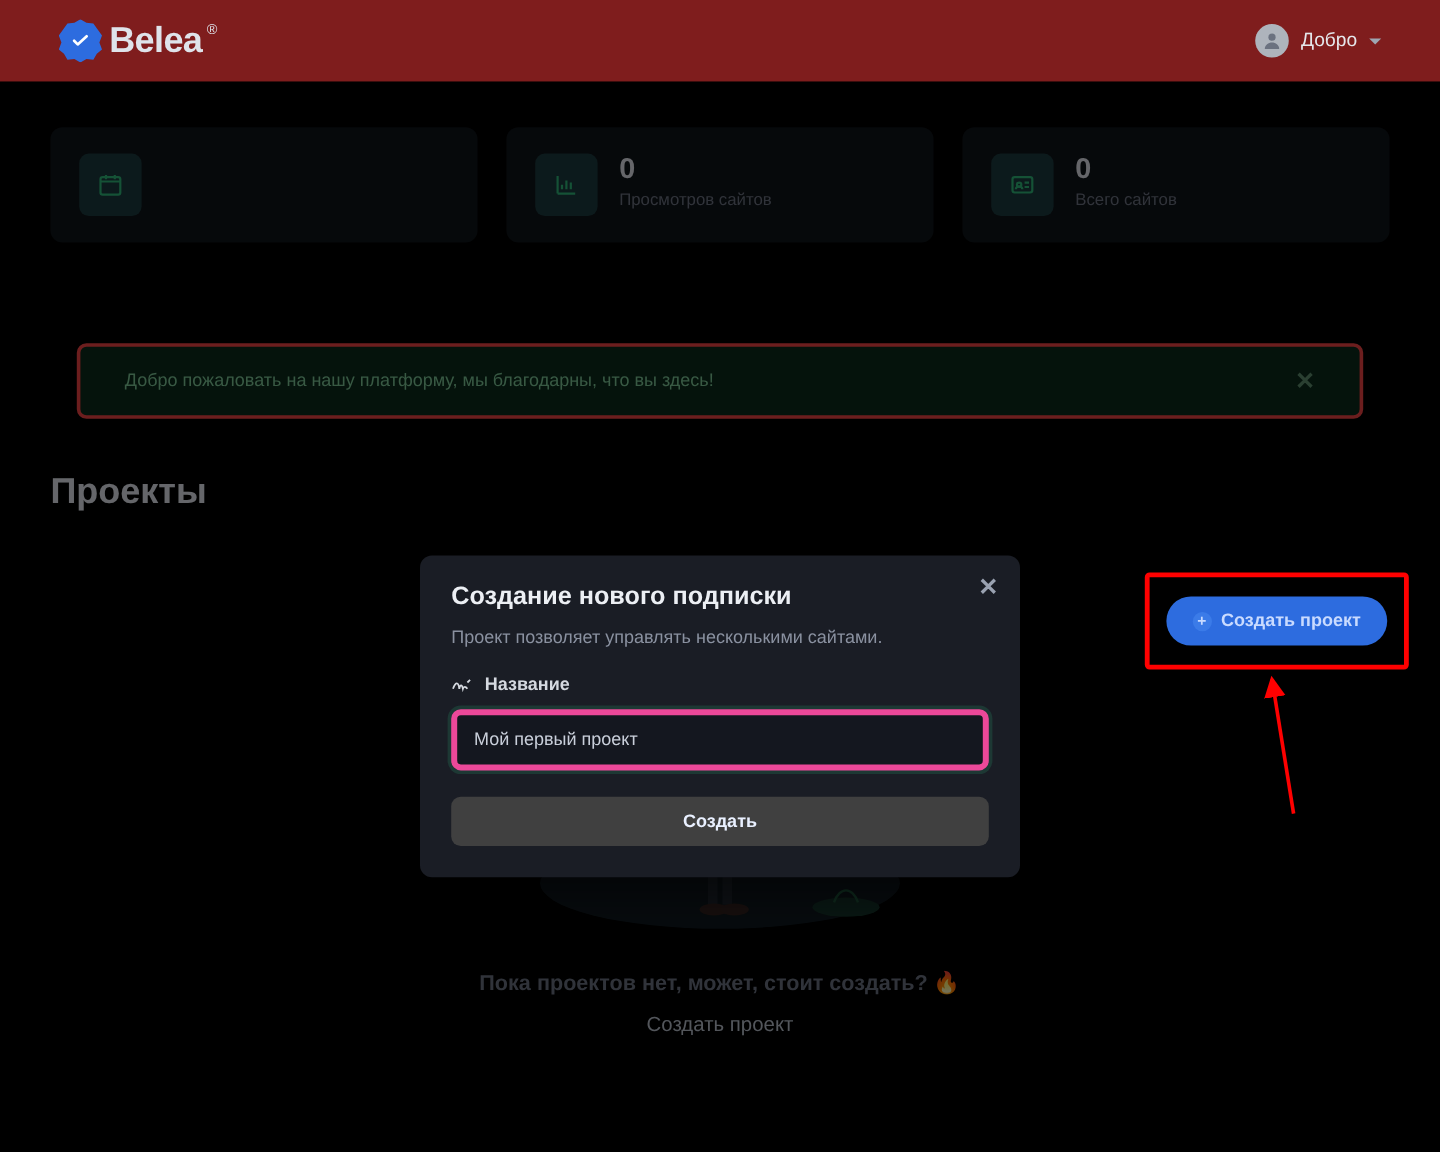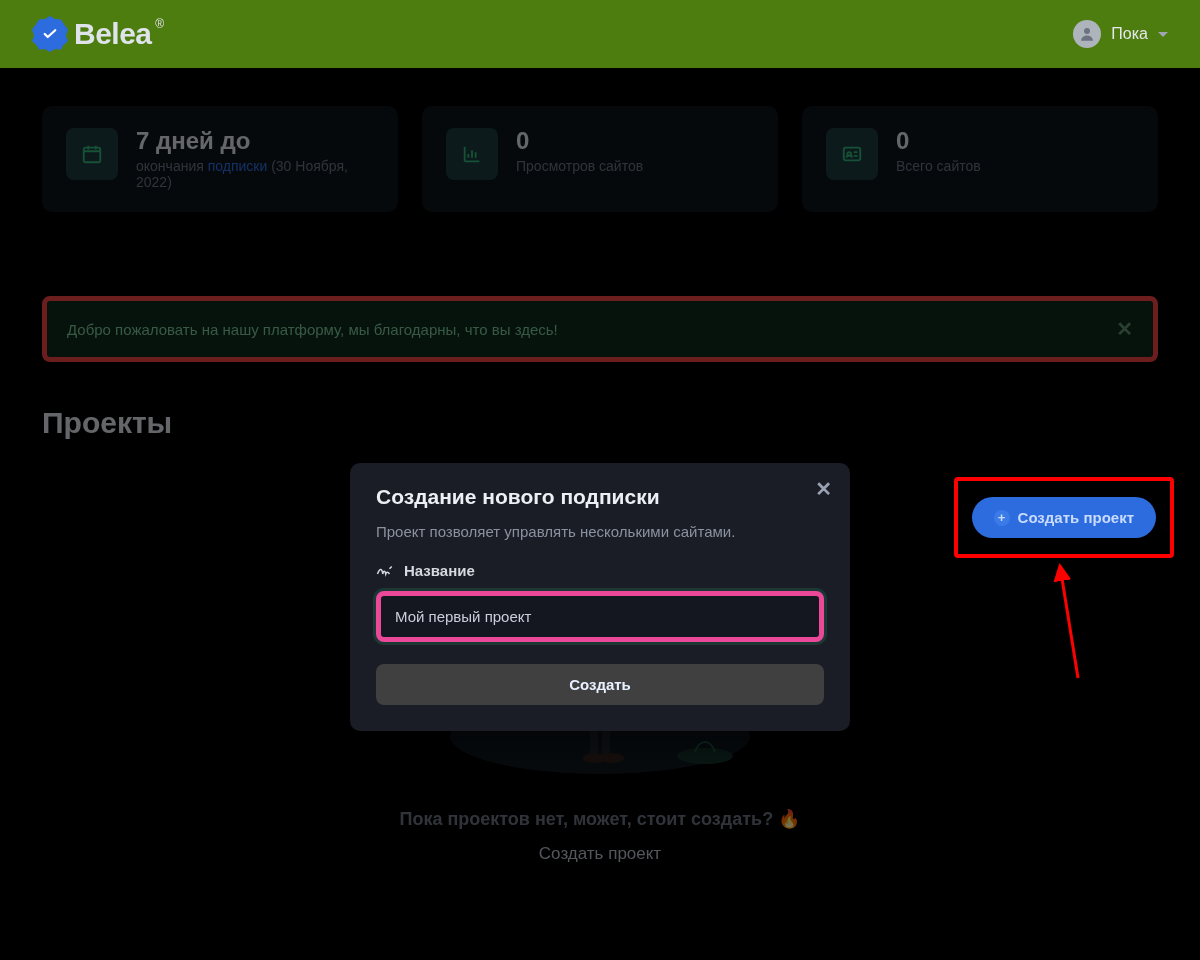--- a/index.html
+++ b/index.html
@@ -1,19 +1,19 @@
 <!DOCTYPE html>
 <html><head>
 <meta charset="utf-8">
 <style>
   * { box-sizing: border-box; margin: 0; padding: 0; }
   html, body { width: 1200px; height: 960px; background: #000; font-family: "Segoe UI", Arial, sans-serif; color: #e5e7eb; overflow: hidden; }
 
   
-  .header { height: 68px; background: #4d7c0f; display: flex; align-items: center; justify-content: space-between; padding: 0 32px; }
+  .header { height: 68px; background: #7f1d1d; display: flex; align-items: center; justify-content: space-between; padding: 0 49px; }
   .logo { display: flex; align-items: center; gap: 6px; }
   .logo-badge { width: 36px; height: 36px; background: #2d6cdf; position: relative; transform: rotate(0deg);
     clip-path: polygon(50% 0%,64% 8%,80% 10%,90% 24%,100% 38%,94% 54%,100% 70%,88% 80%,80% 94%,64% 92%,50% 100%,36% 92%,20% 94%,12% 80%,0% 70%,6% 54%,0% 38%,10% 24%,20% 10%,36% 8%);
     display:flex; align-items:center; justify-content:center; }
   .logo-badge svg { width: 18px; height: 18px; }
   .logo-text { font-size: 30px; font-weight: 800; color: #dfe3ea; letter-spacing: -0.5px; position: relative; }
   .logo-text sup { font-size: 12px; position: absolute; top: 0; right: -12px; font-weight: 400; }
   .user-menu { display: flex; align-items: center; gap: 10px; cursor: pointer; color: #e5e7eb; }
   .avatar { width: 28px; height: 28px; border-radius: 50%; background: #aeb4bc; display: flex; align-items: center; justify-content: center; }
   .avatar svg { width: 18px; height: 18px; fill: #6b7280; }
@@ -27,21 +27,21 @@
   .stats { display: flex; gap: 24px; padding: 0 42px; }
   .card { flex: 1; background: #0f1419; border-radius: 10px; padding: 22px 24px; display: flex; gap: 18px; align-items: flex-start; }
   .card .ico { width: 52px; height: 52px; background: #1c3a3e; border-radius: 8px; display:flex; align-items:center; justify-content:center; flex-shrink:0; }
   .card .ico svg { width: 22px; height: 22px; stroke:#2fb579; fill:none; stroke-width:2; }
   .card .val { font-size: 24px; font-weight: 800; color:#dfe3ea; line-height:1.1; }
   .card .lbl { font-size: 14px; color:#6b7280; margin-top:4px; }
   .card .lbl a { color:#2d6cdf; text-decoration:none; }
   .card .lbl .muted { color:#6b7280; }
 
   
-  .alert { margin: 84px 42px 0; background: #0c2a1b; border: 5px solid #ef4444; border-radius: 8px; padding: 16px 20px; display:flex; justify-content:space-between; align-items:center; color:#7cc596; font-size:15px; }
+  .alert { margin: 84px 64px 0; background: #0c2a1b; border: 3px solid #ef4444; border-radius: 8px; padding: 16px 37px; display:flex; justify-content:space-between; align-items:center; color:#7cc596; font-size:15px; }
   .alert .close { color:#5d8c6e; font-size:20px; font-weight:700; cursor:pointer; }
 
   
   .projects-row { display:flex; justify-content:space-between; padding: 44px 42px 0; }
   .projects-row h2 { font-size: 30px; font-weight:800; color:#dfe3ea; }
 
   
   .create-wrap { position: absolute; top: 409px; right: 26px; z-index: 20; }
   .highlight-box { border: 4px solid #ff0000; border-radius: 4px; padding: 16px 14px; }
   .create-btn { background:#2d6cdf; color:#c9dbff; border:none; border-radius: 26px; padding: 12px 22px; font-size:15px; font-weight:600; display:flex; align-items:center; gap:8px; cursor:pointer; }
@@ -76,40 +76,34 @@
     </div>
     <span class="logo-text"><span>Belea</span><sup>®</sup></span>
   </div>
   <div class="user-menu">
     <span class="avatar">
       <svg viewBox="0 0 24 24">
           <circle cx="12" cy="8" r="4"></circle>
           <path d="M4 21c0-4 4-7 8-7s8 3 8 7"></path>
         </svg>
     </span>
-    <span>Пока</span>
+    <span>Добро</span>
     <span class="caret"></span>
   </div>
 </div>
 
 <div class="page">
 
   <div class="stats">
     <div class="card">
       <div class="ico">
         <svg viewBox="0 0 24 24">
             <rect x="3" y="5" width="18" height="16" rx="2"></rect>
             <path d="M3 9h18M8 3v4M16 3v4"></path>
           </svg>
-      </div>
-      <div>
-        <div class="val">7 дней до</div>
-        <div class="lbl">
-          <span>окончания </span><a href="#">подписки</a><span class="muted"> (30 Ноября, 2022)</span>
-        </div>
       </div>
     </div>
     <div class="card">
       <div class="ico">
         <svg viewBox="0 0 24 24">
             <path d="M4 20V4M4 20h16M8 16v-4M12 16V8M16 16v-6"></path>
           </svg>
       </div>
       <div>
         <div class="val">0</div>

